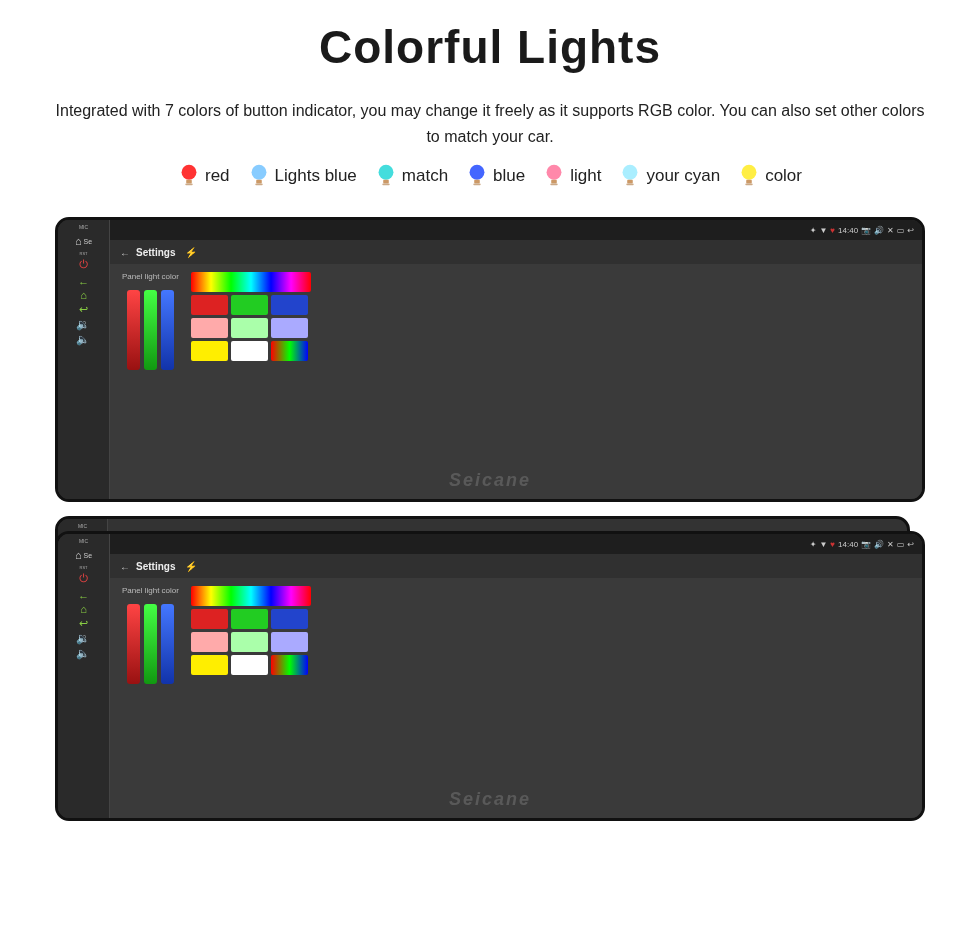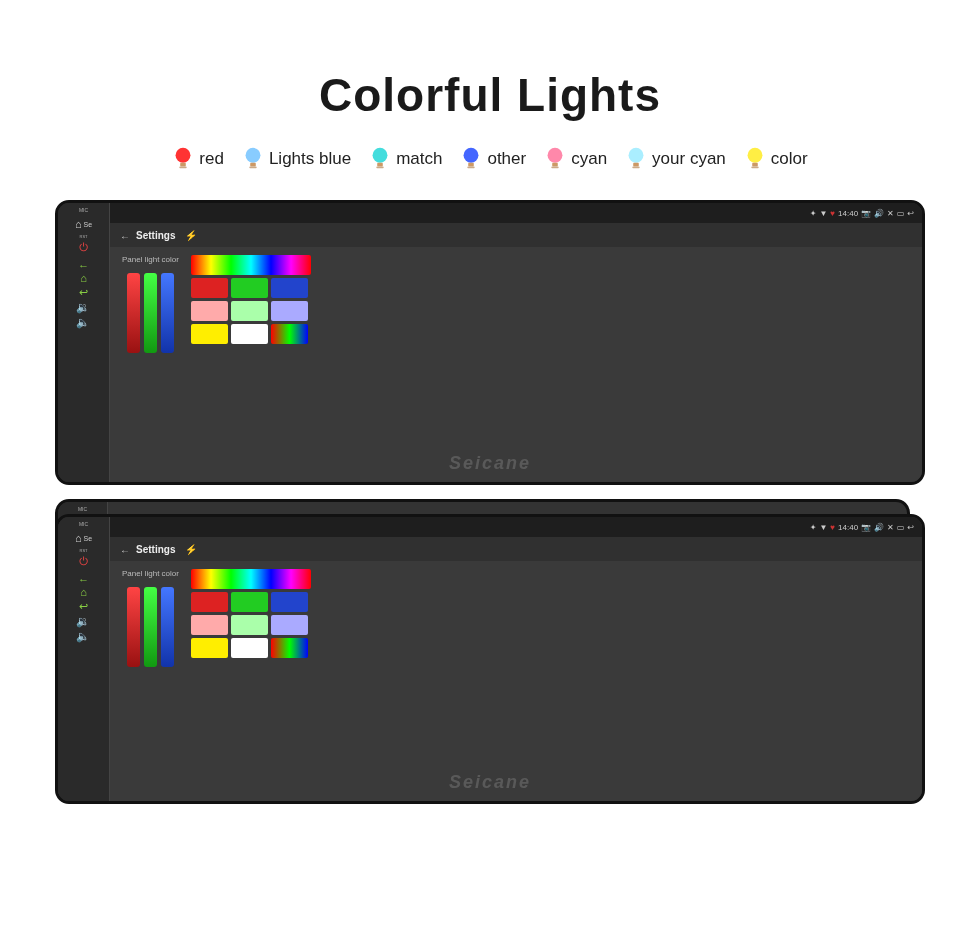--- a/index.html
+++ b/index.html
@@ -11,21 +11,20 @@
       overflow: hidden;
     }
 
     .page {
       width: 980px;
       height: 749px;
       display: flex;
       flex-direction: column;
       align-items: center;
       padding: 20px 40px 10px;
-      margin-top: 48px;
     }
 
     .title {
       font-size: 46px;
       font-weight: 900;
       color: #1a1a1a;
       margin-bottom: 8px;
       letter-spacing: 1px;
     }
 
@@ -179,20 +178,21 @@
 
   </style>
 </head>
 <body>
 
 <div class="page">
 
   <h1 class="title">Colorful Lights</h1>
   <div class="title-divider"></div>
 
+  <p class="description">Integrated with 7 colors of button indicator, you may change it freely as it supports RGB color. You can also set other colors to match your car.</p>
 
   <div class="color-row">
 
     <div class="color-item">
       <svg class="bulb-icon" viewBox="0 0 22 28">
         <circle cx="11" cy="10" r="8" fill="#ff3333"></circle>
         <rect x="8" y="18" width="6" height="4" rx="1" fill="#cc9966"></rect>
         <rect x="7" y="22" width="8" height="2" rx="1" fill="#ccaa88"></rect>
       </svg>
       <span>red</span>
@@ -215,30 +215,30 @@
       </svg>
       <span>match</span>
     </div>
 
     <div class="color-item">
       <svg class="bulb-icon" viewBox="0 0 22 28">
         <circle cx="11" cy="10" r="8" fill="#4466ff"></circle>
         <rect x="8" y="18" width="6" height="4" rx="1" fill="#cc9966"></rect>
         <rect x="7" y="22" width="8" height="2" rx="1" fill="#ccaa88"></rect>
       </svg>
-      <span>other</span>
+      <span>blue</span>
     </div>
 
     <div class="color-item">
       <svg class="bulb-icon" viewBox="0 0 22 28">
         <circle cx="11" cy="10" r="8" fill="#ff88aa"></circle>
         <rect x="8" y="18" width="6" height="4" rx="1" fill="#cc9966"></rect>
         <rect x="7" y="22" width="8" height="2" rx="1" fill="#ccaa88"></rect>
       </svg>
-      <span>cyan</span>
+      <span>light</span>
     </div>
 
     <div class="color-item">
       <svg class="bulb-icon" viewBox="0 0 22 28">
         <circle cx="11" cy="10" r="8" fill="#aaeeff"></circle>
         <rect x="8" y="18" width="6" height="4" rx="1" fill="#cc9966"></rect>
         <rect x="7" y="22" width="8" height="2" rx="1" fill="#ccaa88"></rect>
       </svg>
       <span>your cyan</span>
     </div>

